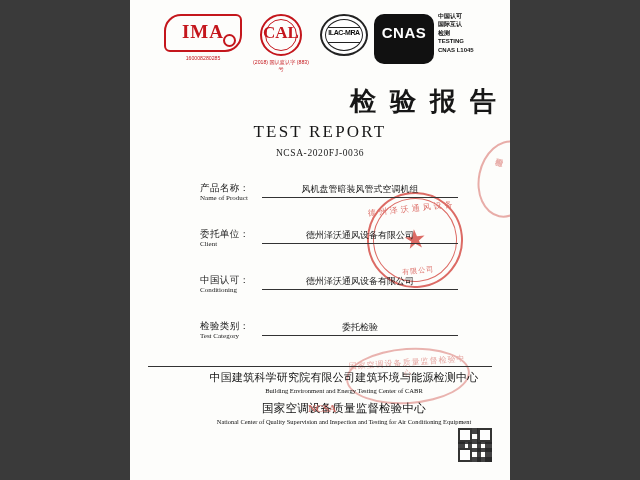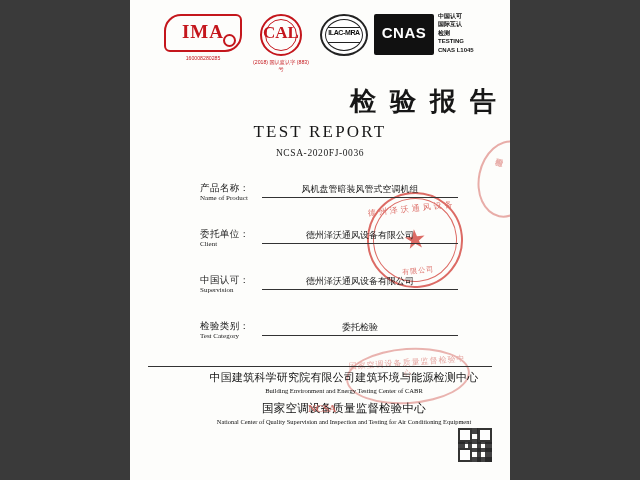--- a/index.html
+++ b/index.html
@@ -123,22 +123,22 @@
     position: absolute;
     left: 6px; right: 6px; top: 11px;
     height: 1px; background: #222;
   }
   .ilac-mark .bar2 {
     position: absolute;
     left: 6px; right: 6px; bottom: 11px;
     height: 1px; background: #222;
   }
   .cnas-mark {
-    width: 60px; height: 41px;
-    border-radius: 2px;
+    width: 60px; height: 50px;
+    border-radius: 10px;
     background: #111;
     color: #fff;
     margin: 0 auto;
     font-weight: bold;
     font-size: 15px;
     line-height: 38px;
     letter-spacing: 0.5px;
     font-family: "Liberation Sans", sans-serif;
   }
   .cnas-text {
@@ -436,21 +436,21 @@
 
     <div class="field" id="f2">
       <div class="lab-cn">委托单位：</div>
       <div class="lab-en">Client</div>
       <div class="val">德州泽沃通风设备有限公司</div>
       <div class="rule"></div>
     </div>
 
     <div class="field" id="f3">
       <div class="lab-cn">中国认可：</div>
-      <div class="lab-en">Supervision</div>
+      <div class="lab-en">Conditioning</div>
       <div class="val">德州泽沃通风设备有限公司</div>
       <div class="rule"></div>
     </div>
 
     <div class="field" id="f4">
       <div class="lab-cn">检验类别：</div>
       <div class="lab-en">Test Category</div>
       <div class="val">委托检验</div>
       <div class="rule"></div>
     </div>

